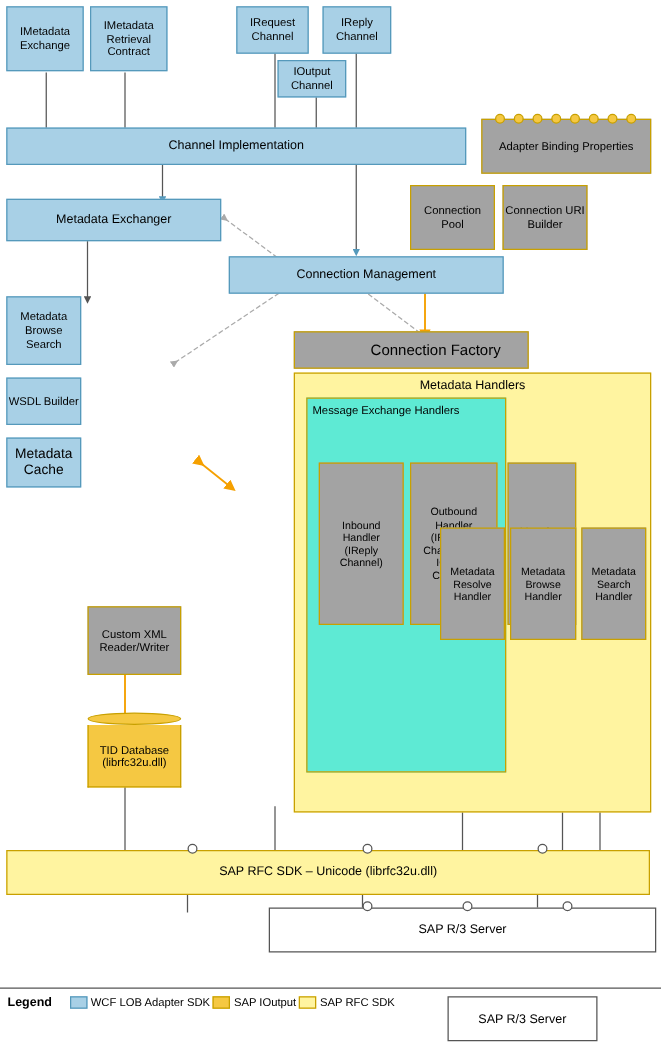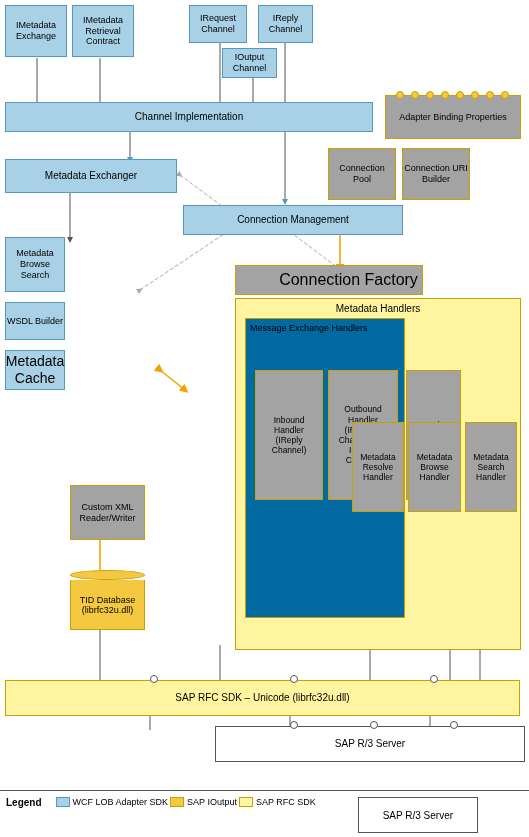--- a/index.html
+++ b/index.html
@@ -40,21 +40,21 @@
       background-color: #a3a3a3;
       border-color: #c8a000;
     }
 
     .light-yellow-box {
       background-color: #fff4a0;
       border-color: #c8a000;
     }
 
     .yellow-outline-box {
-      background-color: #0369a1;
+      background-color: #5eead4;
       border: 1px solid #c8a000;
     }
 
     
     .connector-svg {
       position: absolute;
       top: 0;
       left: 0;
       width: 529px;
       height: 790px;
@@ -226,23 +226,23 @@
   <div class="box blue-box" style="left:5px; top:237px; width:60px; height:55px; font-size:9px;">Metadata
 Browse
 Search</div>
 
   <div class="box blue-box" style="left:183px; top:205px; width:220px; height:30px; font-size:10px;">Connection Management</div>
 
   <div class="box blue-box" style="left:5px; top:302px; width:60px; height:38px; font-size:9px;">WSDL
 Builder</div>
 
 
-  <div class="box yellow-box" style="left:235px; top:265px; width:188px; height:30px; font-size:16px;padding-left:39px;">Connection Factory</div>
-
-  <div class="box blue-box" style="left:5px; top:350px; width:60px; height:40px; font-size:14px;">Metadata
+  <div class="box yellow-box" style="left:235px; top:265px; width:188px; height:30px; font-size:12px;padding-left:39px;">Connection Factory</div>
+
+  <div class="box blue-box" style="left:5px; top:350px; width:60px; height:40px; font-size:11px;">Metadata
 Cache</div>
 
   <div class="box light-yellow-box" style="left:235px; top:298px; width:286px; height:352px; font-size:10px; align-items:flex-start; padding:4px;">
     <span>Metadata Handlers</span>
   </div>
 
   <div class="box yellow-outline-box" style="left:245px; top:318px; width:160px; height:300px; font-size:9px; align-items:flex-start; padding:4px; justify-content:flex-start;">
     <span>Message Exchange
 Handlers</span>
   </div>

